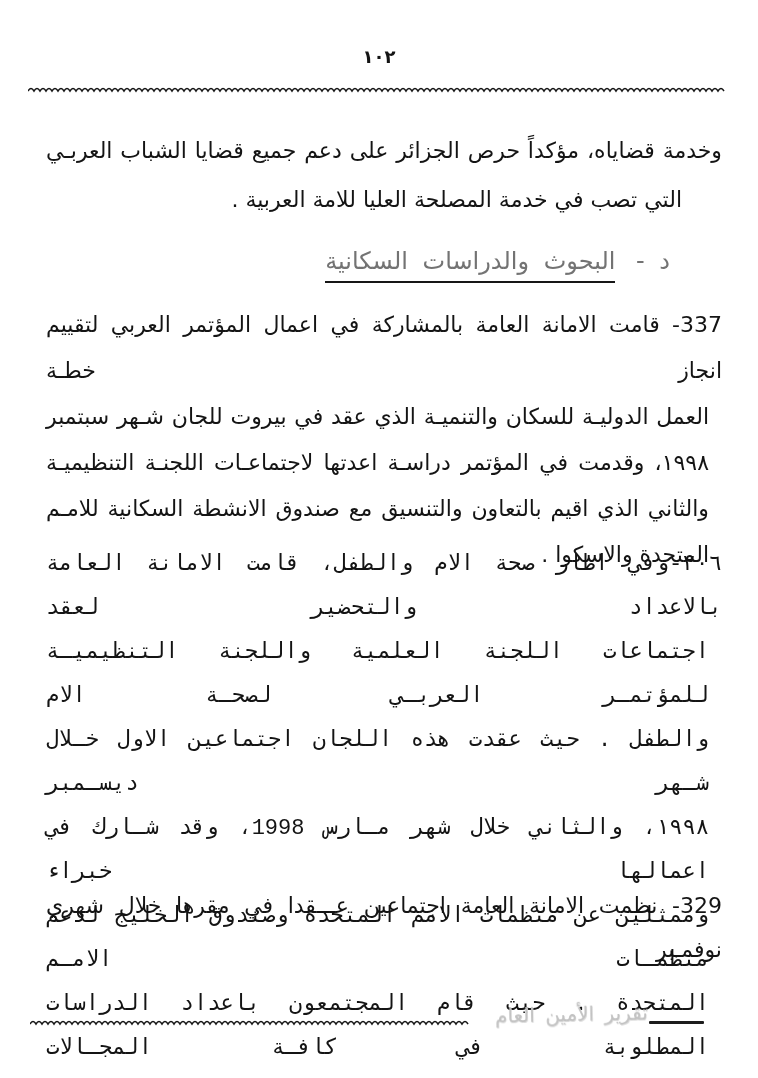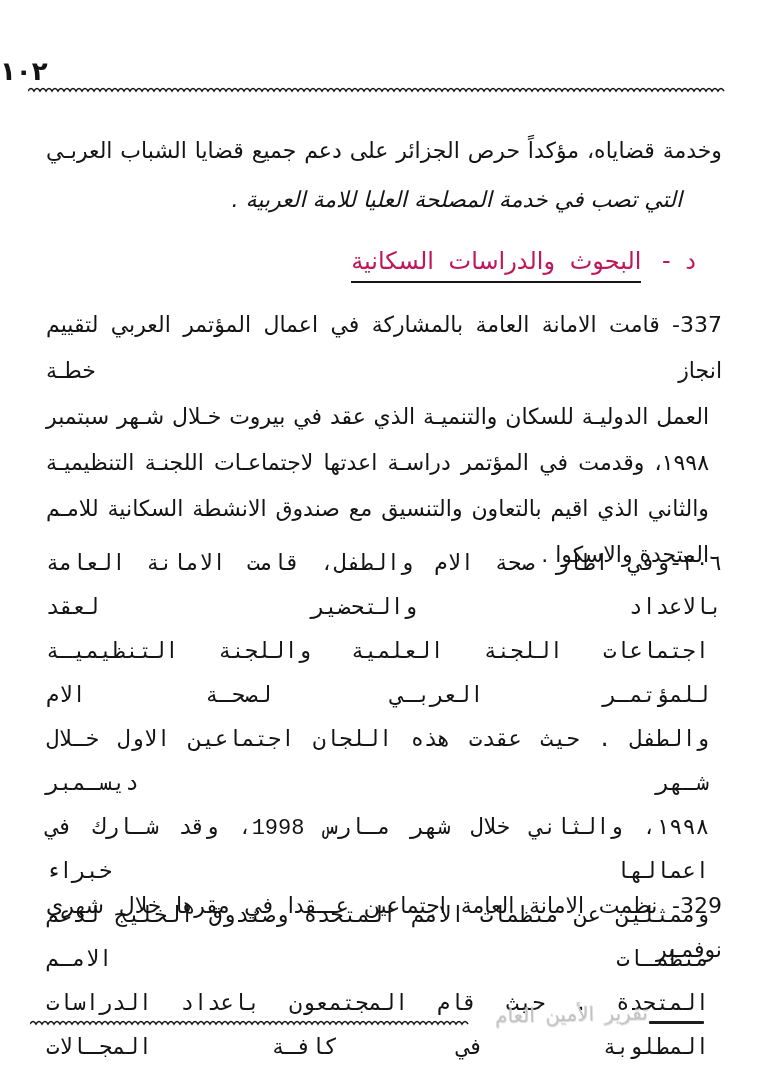--- a/index.html
+++ b/index.html
@@ -2,39 +2,39 @@
 <html lang="ar"><head>
 <meta charset="utf-8">
 <style>
   html,body { margin:0; padding:0; background:#ffffff; }
   .page {
     position:relative; width:758px; height:1078px;
     background:#ffffff; overflow:hidden;
     font-family:"DejaVu Sans", sans-serif; color:#141414;
   }
   .page-number {
-    position:absolute; top:56px; left:0; width:100%;
-    font-size:26px; font-weight:bold;
+    position:absolute; top:46px; left:0; width:100%;
+    text-align:center; font-size:18px; font-weight:bold;
     letter-spacing:7px; direction:ltr;
   }
   svg.wave { position:absolute; display:block; }
   .text-col {
     position:absolute; left:46px; width:676px;
     direction:rtl; font-size:22px;
   }
   .line {
     text-align:justify; text-align-last:justify;
     -moz-text-align-last:justify;
   }
   .cont { padding-right:13px; }
   .end  { text-align-last:right; -moz-text-align-last:right; }
   .section-heading {
-    position:absolute; top:247px; right:62px;
+    position:absolute; top:247px; right:88px;
     direction:rtl; font-size:24px; word-spacing:7px;
-    color:#be185d;
+    color:#737373;
   }
   .heading-prefix { margin-left:6px; }
   .heading-underlined { border-bottom:2px solid #161616; padding-bottom:6px; }
   .footer-stamp {
     position:absolute; top:1002px; right:110px;
     direction:rtl; font-size:20px; color:#c2c2c2;
     text-shadow:0.6px 0.6px 0 #dcdcdc;
     filter:blur(0.3px);
     transform:rotate(-1.2deg);
     word-spacing:4px;
@@ -50,31 +50,31 @@
 <div class="page">
 
   <div class="page-number">١٠٢</div>
 
   <svg class="wave" style="top:86px; left:28px;" width="701" height="8">
       <path d="M0 5 q3 -5 6 0 q3 -5 6 0 q3 -5 6 0 q3 -5 6 0 q3 -5 6 0 q3 -5 6 0 q3 -5 6 0 q3 -5 6 0 q3 -5 6 0 q3 -5 6 0 q3 -5 6 0 q3 -5 6 0 q3 -5 6 0 q3 -5 6 0 q3 -5 6 0 q3 -5 6 0 q3 -5 6 0 q3 -5 6 0 q3 -5 6 0 q3 -5 6 0 q3 -5 6 0 q3 -5 6 0 q3 -5 6 0 q3 -5 6 0 q3 -5 6 0 q3 -5 6 0 q3 -5 6 0 q3 -5 6 0 q3 -5 6 0 q3 -5 6 0 q3 -5 6 0 q3 -5 6 0 q3 -5 6 0 q3 -5 6 0 q3 -5 6 0 q3 -5 6 0 q3 -5 6 0 q3 -5 6 0 q3 -5 6 0 q3 -5 6 0 q3 -5 6 0 q3 -5 6 0 q3 -5 6 0 q3 -5 6 0 q3 -5 6 0 q3 -5 6 0 q3 -5 6 0 q3 -5 6 0 q3 -5 6 0 q3 -5 6 0 q3 -5 6 0 q3 -5 6 0 q3 -5 6 0 q3 -5 6 0 q3 -5 6 0 q3 -5 6 0 q3 -5 6 0 q3 -5 6 0 q3 -5 6 0 q3 -5 6 0 q3 -5 6 0 q3 -5 6 0 q3 -5 6 0 q3 -5 6 0 q3 -5 6 0 q3 -5 6 0 q3 -5 6 0 q3 -5 6 0 q3 -5 6 0 q3 -5 6 0 q3 -5 6 0 q3 -5 6 0 q3 -5 6 0 q3 -5 6 0 q3 -5 6 0 q3 -5 6 0 q3 -5 6 0 q3 -5 6 0 q3 -5 6 0 q3 -5 6 0 q3 -5 6 0 q3 -5 6 0 q3 -5 6 0 q3 -5 6 0 q3 -5 6 0 q3 -5 6 0 q3 -5 6 0 q3 -5 6 0 q3 -5 6 0 q3 -5 6 0 q3 -5 6 0 q3 -5 6 0 q3 -5 6 0 q3 -5 6 0 q3 -5 6 0 q3 -5 6 0 q3 -5 6 0 q3 -5 6 0 q3 -5 6 0 q3 -5 6 0 q3 -5 6 0 q3 -5 6 0 q3 -5 6 0 q3 -5 6 0 q3 -5 6 0 q3 -5 6 0 q3 -5 6 0 q3 -5 6 0 q3 -5 6 0 q3 -5 6 0 q3 -5 6 0 q3 -5 6 0 q3 -5 6 0 q3 -5 6 0 q3 -5 6 0 q3 -5 6 0" fill="none" stroke="#161616" stroke-width="1.5"></path>
     </svg>
 
   <div class="text-col" style="top:126px; line-height:49px;">
     <div class="line">وخدمة قضاياه، مؤكداً حرص الجزائر على دعم جميع قضايا الشباب العربـي</div>
-    <div class="line end" style="padding-right:40px;font-style:italic;">التي تصب في خدمة المصلحة العليا للامة العربية .</div>
+    <div class="line end" style="padding-right:40px;">التي تصب في خدمة المصلحة العليا للامة العربية .</div>
   </div>
 
   <div class="section-heading">
     <span class="heading-prefix">د -</span>
     <span class="heading-underlined">البحوث والدراسات السكانية</span>
   </div>
 
   <div class="text-col" style="top:302px; line-height:46px;">
     <div class="line">337- قامت الامانة العامة بالمشاركة في اعمال المؤتمر العربي لتقييم انجاز خطـة</div>
-    <div class="line cont">العمل الدوليـة للسكان والتنميـة الذي عقد في بيروت خـلال شـهر سبتمبر</div>
+    <div class="line cont">العمل الدوليـة للسكان والتنميـة الذي عقد في بيروت للجان شـهر سبتمبر</div>
     <div class="line cont">١٩٩٨، وقدمت في المؤتمر دراسـة اعدتها لاجتماعـات اللجنـة التنظيميـة</div>
     <div class="line cont">والثاني الذي اقيم بالتعاون والتنسيق مع صندوق الانشطة السكانية للامـم</div>
     <div class="line cont end">المتحدة والاسكوا .</div>
   </div>
 
   <div class="text-col" style="top:543px; line-height:44px;font-family:Liberation Mono, monospace;">
     <div class="line">٢٠٦-وفي اطار صحة الام والطفل، قامت الامانة العامة بالاعداد والتحضير لعقد</div>
     <div class="line cont">اجتماعات اللجنة العلمية واللجنة التنظيميـة للمؤتمـر العربـي لصحـة الام</div>
     <div class="line cont">والطفل . حيث عقدت هذه اللجان اجتماعين الاول خـلال شـهر ديسـمبر</div>
     <div class="line cont">١٩٩٨، والثاني خلال شهر مـارس 1998، وقد شـارك في اعمالها خبراء</div>

